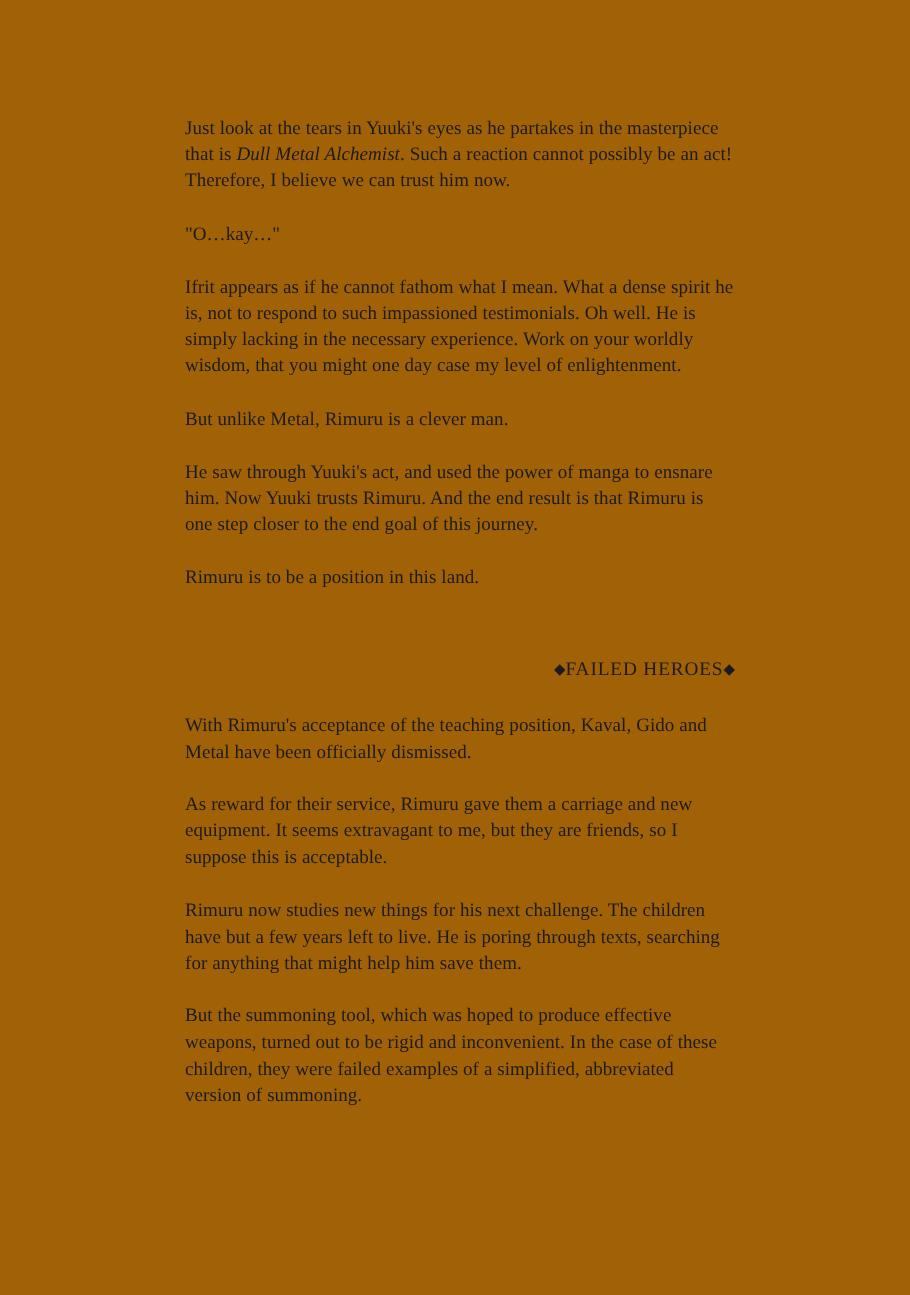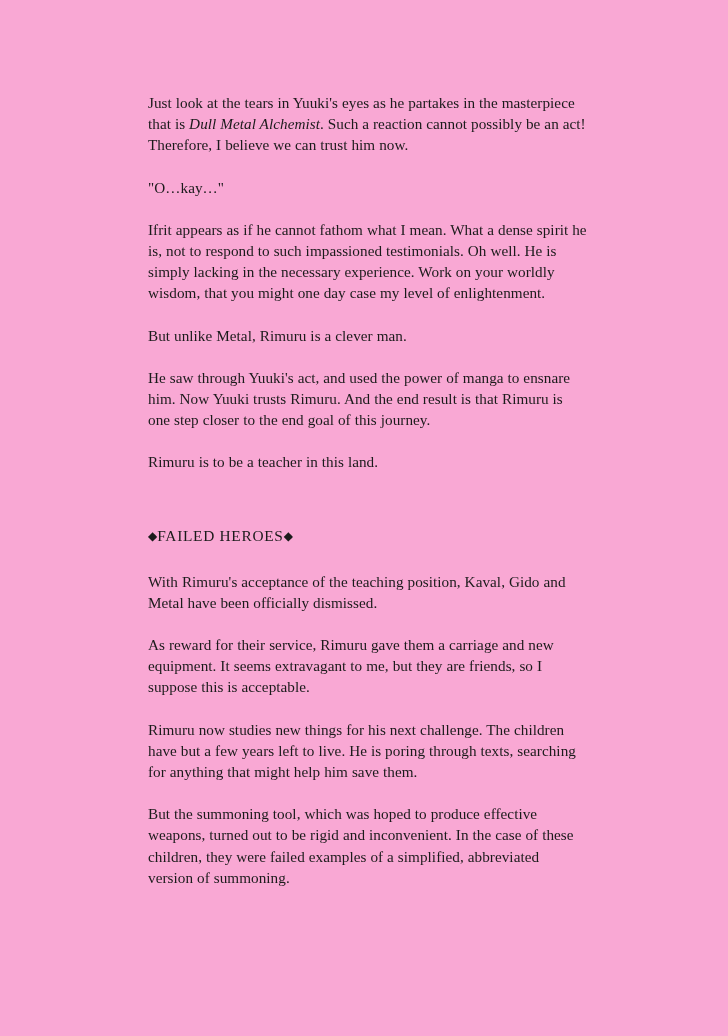--- a/index.html
+++ b/index.html
@@ -12,21 +12,21 @@
     height: 1036px;
     font-family: "Liberation Serif", "DejaVu Serif", serif;
     color: #1b1b1b;
   }
   .page {
     position: relative;
     width: 728px;
     height: 1036px;
     box-sizing: border-box;
     padding: 92px 140px 40px 148px;
-    background: #f9a8d4;
+    background: #a16207;
   }
   .content {
     width: 440px;
   }
   p.para {
     margin: 0 0 21px 0;
     font-size: 15.2px;
     line-height: 21.2px;
     text-align: left;
     letter-spacing: 0.05px;
@@ -36,21 +36,21 @@
     margin-bottom: 0;
   }
   .italic {
     font-style: italic;
   }
   .section-break {
     height: 52px;
   }
   .section-head {
     margin: 0 0 24px 0;
-    text-align: left;
+    text-align: right;
     font-size: 15.4px;
     line-height: 21px;
     letter-spacing: 0.6px;
     font-family: Liberation Serif, serif;
   }
   .section-head .diamond {
     font-size: 12px;
     vertical-align: 1px;
     letter-spacing: 0;
   }
@@ -63,21 +63,21 @@
 
 <div class="page">
   <div class="content">
 
     <div>
       <p class="para"><span>Just look at the tears in Yuuki's eyes as he partakes in the masterpiece that is </span><span class="italic">Dull Metal Alchemist</span><span>. Such a reaction cannot possibly be an act! Therefore, I believe we can trust him now.</span></p>
       <p class="para"><span>"O…kay…"</span></p>
       <p class="para"><span>Ifrit appears as if he cannot fathom what I mean. What a dense spirit he is, not to respond to such impassioned testimonials. Oh well. He is simply lacking in the necessary experience. Work on your worldly wisdom, that you might one day case my level of enlightenment.</span></p>
       <p class="para"><span>But unlike Metal, Rimuru is a clever man.</span></p>
       <p class="para"><span>He saw through Yuuki's act, and used the power of manga to ensnare him. Now Yuuki trusts Rimuru. And the end result is that Rimuru is one step closer to the end goal of this journey.</span></p>
-      <p class="para"><span>Rimuru is to be a teacher in this land.</span></p>
+      <p class="para"><span>Rimuru is to be a position in this land.</span></p>
     </div>
 
     <div class="section-break"></div>
 
     <p class="section-head">
       <span class="diamond">◆</span><span class="title-text">FAILED HEROES</span><span class="diamond">◆</span>
     </p>
 
     <div>
       <p class="para"><span>With Rimuru's acceptance of the teaching position, Kaval, Gido and Metal have been officially dismissed.</span></p>

